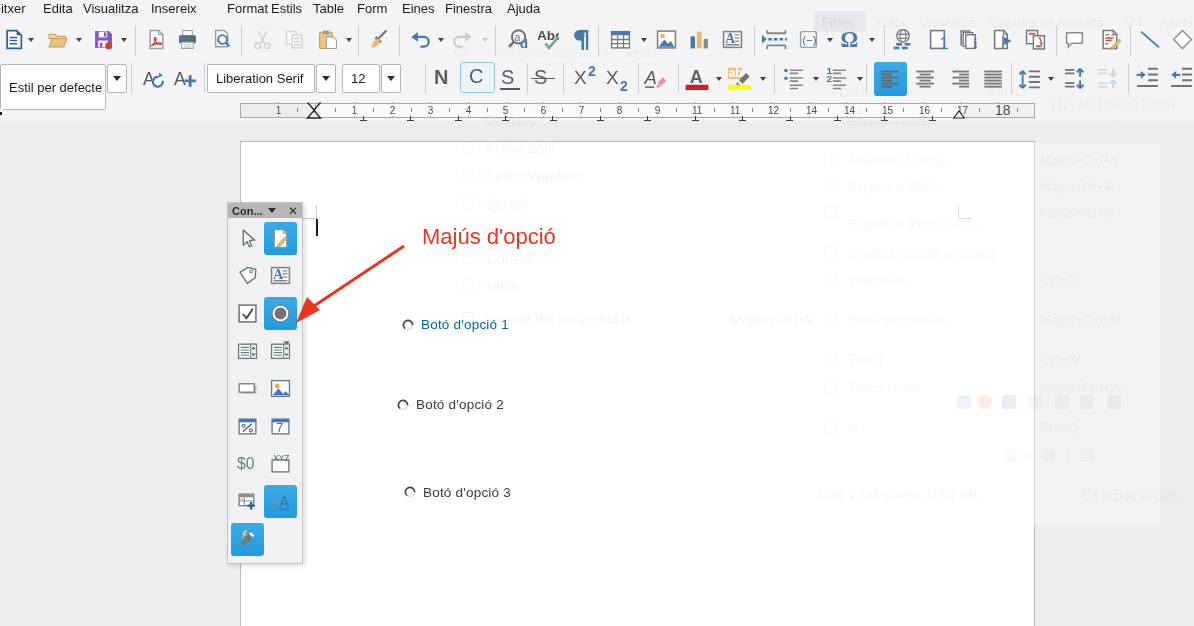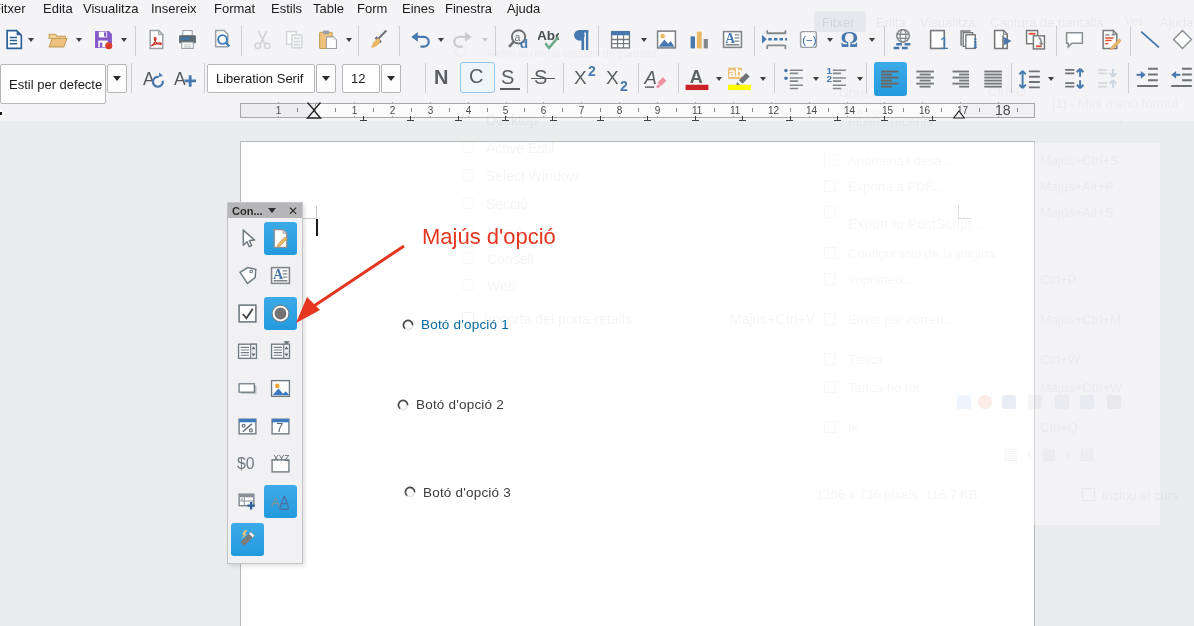--- a/index.html
+++ b/index.html
@@ -11,21 +11,21 @@
 .ddbtn{position:absolute;background:#fdfdfd;border:1px solid #b4b6b8;border-radius:2px;display:flex;align-items:center;justify-content:center}
 .mi{position:absolute;top:1px;font-size:13px;color:#1b1b1b}
 .ghost{position:absolute;color:#3c4043;white-space:nowrap}
 </style></head><body>
 <div class="abs" style="left:0;top:0;width:1194px;height:100px;background:#f4f4f6"></div>
 <div class="abs" style="left:0;top:100px;width:1194px;height:21px;background:#f4f4f6"></div>
 <div class="mi" style="left:-7px">Fitxer</div>
 <div class="mi" style="left:43px">Edita</div>
 <div class="mi" style="left:83px">Visualitza</div>
 <div class="mi" style="left:151px">Insereix</div>
-<div class="mi" style="left:214px">Format</div>
+<div class="mi" style="left:227px">Format</div>
 <div class="mi" style="left:271px">Estils</div>
 <div class="mi" style="left:313px">Table</div>
 <div class="mi" style="left:357px">Form</div>
 <div class="mi" style="left:402px">Eines</div>
 <div class="mi" style="left:445px">Finestra</div>
 <div class="mi" style="left:507px">Ajuda</div>
 <svg style="position:absolute;left:762px;top:29px" width="25" height="21" viewBox="0 0 24 20">
     <path d="M5 1 v3.5 M5 4 h17.5 M22.5 1 v3.5" fill="none" stroke="#85888b" stroke-width="1.7"></path>
     <path d="M5 19 v-3.5 M5 15.7 h17.5 M22.5 19 v-3.5" fill="none" stroke="#85888b" stroke-width="1.7"></path>
     <path d="M6 9.8 h3.4 M11.4 9.8 h3.4 M16.8 9.8 h3.4 M22.2 9.8 h2" stroke="#4878b0" stroke-width="2.4"></path>
@@ -197,21 +197,21 @@
     <path d="M5 14 h3" stroke="#d9502e" stroke-width="1.4"></path>
     <path d="M17 10.5 l-7 7 -1.8 3.2 3.4-1.4 7-7z" fill="#e9b966" stroke="#d8a75c" stroke-width=".8" transform="translate(1.5 -1)"></path>
   </svg>
 <div class="sep1" style="left:1130px"></div>
 <svg style="position:absolute;left:1139px;top:29px" width="21" height="21" viewBox="0 0 20 20">
     <path d="M2 2.5 L19 17.5" stroke="#4878b0" stroke-width="1.8"></path>
   </svg>
 <svg style="position:absolute;left:1172px;top:29px" width="21" height="21" viewBox="0 0 20 20">
     <path d="M10 1.5 L18.5 10 10 18.5 1.5 10z" fill="#fff" stroke="#8a9096" stroke-width="1.4"></path>
   </svg>
-<div class="combo" style="left:0;top:64px;width:106px;height:40px">Estil per defecte</div>
+<div class="combo" style="left:0;top:64px;width:106px;height:46px">Estil per defecte</div>
 <div class="ddbtn" style="left:107px;top:64px;width:20px;height:29px">
     <div style="width:0;height:0;border-left:4.5px solid transparent;border-right:4.5px solid transparent;border-top:5.5px solid #2b2b2b"></div>
   </div>
 <svg style="position:absolute;left:141px;top:68px" width="26" height="22" viewBox="0 0 20 20">
     <text x="0" y="15.5" font-size="16" fill="#55585b" font-family="Liberation Sans">A</text>
     <path d="M17.9 11.5 a4.5 4.5 0 1 1 -3.6 -3.4" fill="none" stroke="#4878b0" stroke-width="2"></path>
     <path d="M14.6 4.2 v4 l3.6-1.2z" fill="#4878b0"></path>
   </svg>
 <svg style="position:absolute;left:172px;top:68px" width="26" height="22" viewBox="0 0 20 20">
     <text x="0" y="15.5" font-size="16" fill="#55585b" font-family="Liberation Sans">A</text>

